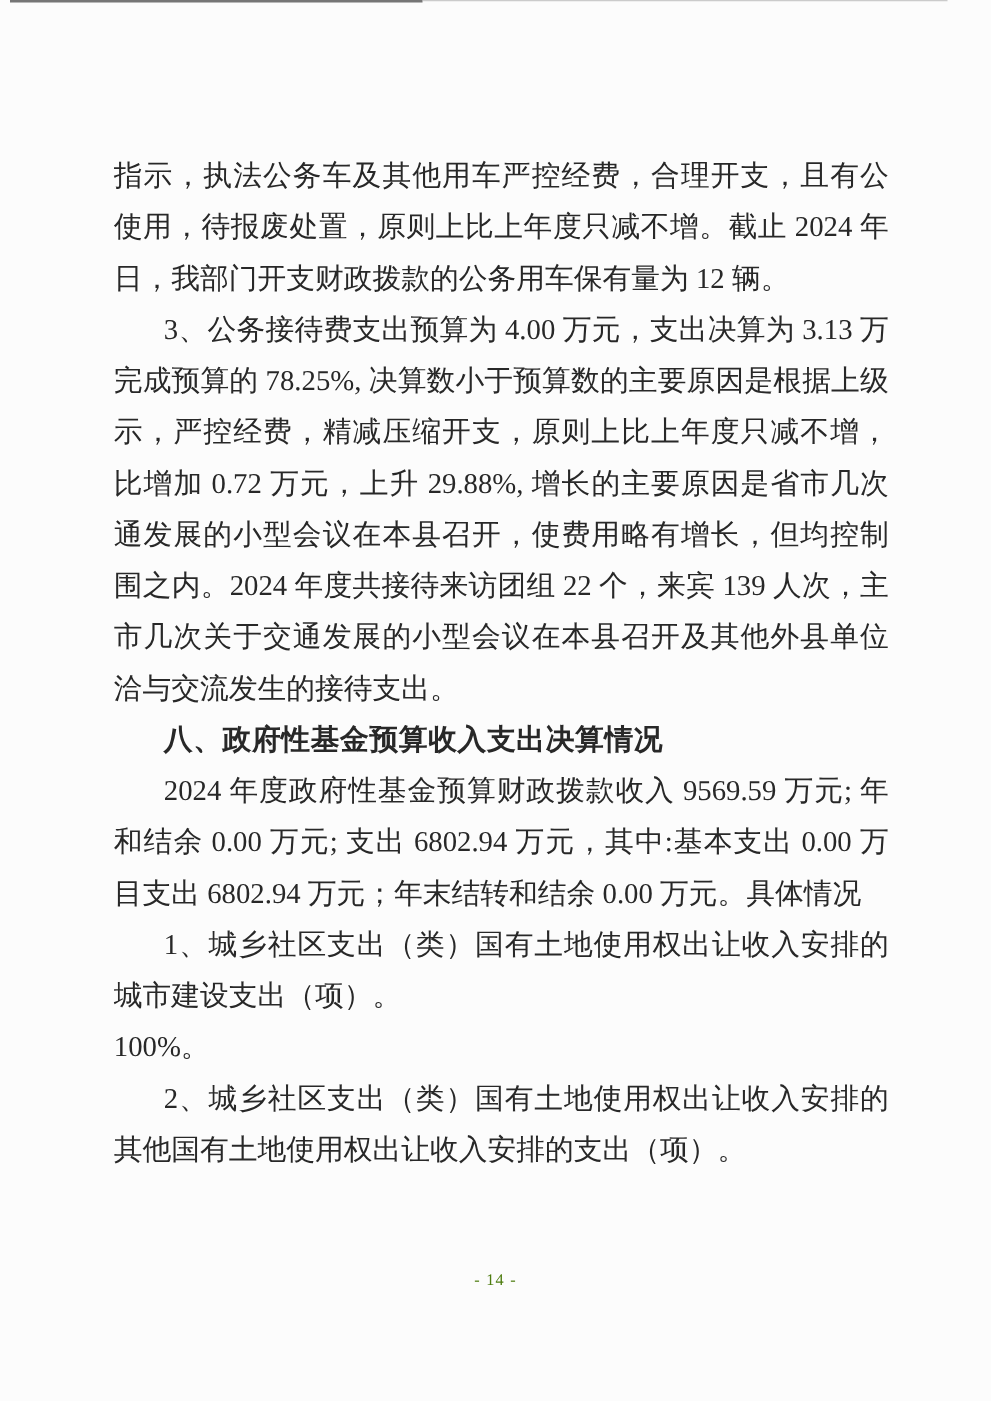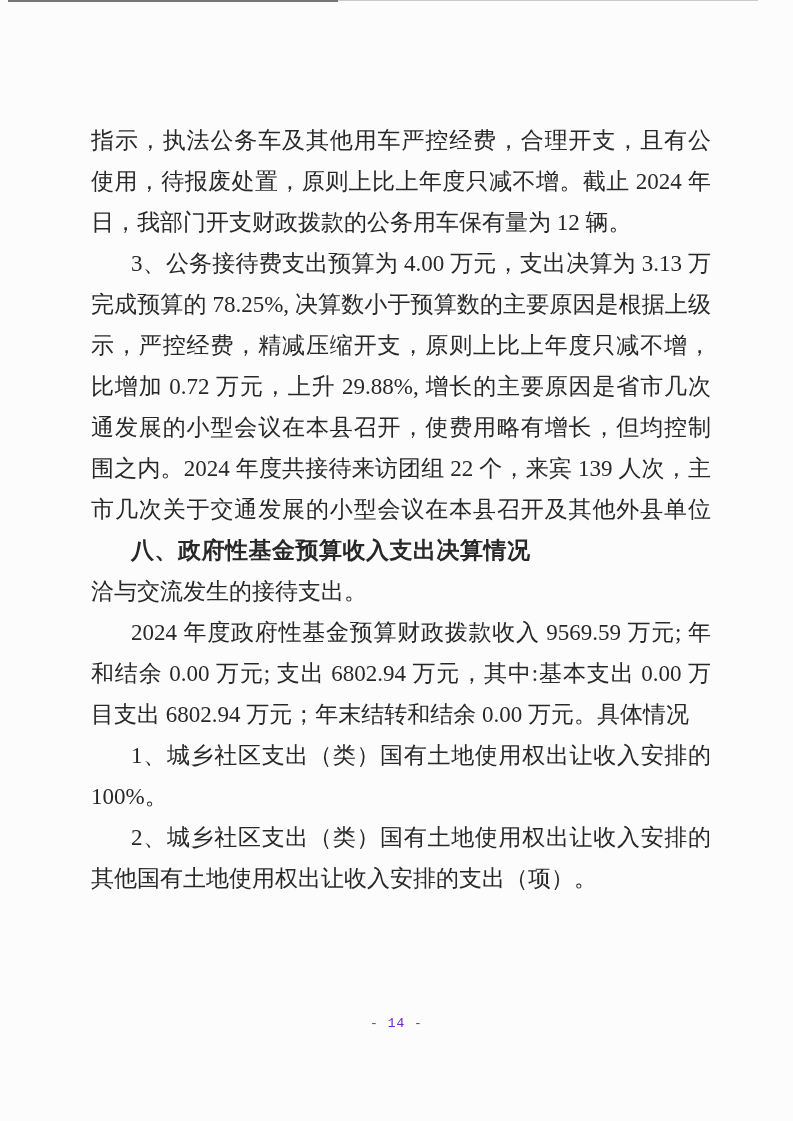--- a/index.html
+++ b/index.html
@@ -26,22 +26,22 @@
     height:41px;line-height:41px;
     font-size:23px;
     text-align:left;
     overflow:hidden;
   }
   .j{ text-align:justify; text-align-last:justify; }
   .in{ text-indent:40px; }
   .h{ font-weight:700; letter-spacing:.5px; }
   .footer{
     position:absolute;left:0;top:1016px;width:100%;
-    text-align:center;font-size:13px;color:#6d28d9;
-    font-family:Liberation Mono, monospace;
+    text-align:center;font-size:13px;color:#4d7c0f;
+    font-family:Liberation Serif, serif;
     letter-spacing:1px;
   }
 </style>
 </head>
 <body>
 
 <div class="page">
   <div class="scan-edge"></div>
   <div class="scan-edge2"></div>
 
@@ -49,25 +49,26 @@
     <div class="line j">指示，执法公务车及其他用车严控经费，合理开支，且有公务车无法</div>
     <div class="line j">使用，待报废处置，原则上比上年度只减不增。截止 2024 年 12 月 31</div>
     <div class="line">日，我部门开支财政拨款的公务用车保有量为 12 辆。</div>
     <div class="line j in">3、公务接待费支出预算为 4.00 万元，支出决算为 3.13 万元，</div>
     <div class="line j">完成预算的 78.25%, 决算数小于预算数的主要原因是根据上级精神指</div>
     <div class="line j">示，严控经费，精减压缩开支，原则上比上年度只减不增，与上年相</div>
     <div class="line j">比增加 0.72 万元，上升 29.88%, 增长的主要原因是省市几次关于交</div>
     <div class="line j">通发展的小型会议在本县召开，使费用略有增长，但均控制在预算范</div>
     <div class="line j">围之内。2024 年度共接待来访团组 22 个，来宾 139 人次，主要是省</div>
     <div class="line j">市几次关于交通发展的小型会议在本县召开及其他外县单位的工作接</div>
+    <div class="line">洽与交流发生的接待支出。</div>
     <div class="line h in">八、政府性基金预算收入支出决算情况</div>
-    <div class="line">洽与交流发生的接待支出。</div>
     <div class="line j in">2024 年度政府性基金预算财政拨款收入 9569.59 万元; 年初结转</div>
     <div class="line j">和结余 0.00 万元; 支出 6802.94 万元，其中:基本支出 0.00 万元，项</div>
     <div class="line">目支出 6802.94 万元；年末结转和结余 0.00 万元。具体情况如下：</div>
     <div class="line j in">1、城乡社区支出（类）国有土地使用权出让收入安排的支出（款）</div>
+    <div class="line">城市建设支出（项）。</div>
     <div class="line">100%。</div>
     <div class="line j in">2、城乡社区支出（类）国有土地使用权出让收入安排的支出（款）</div>
     <div class="line">其他国有土地使用权出让收入安排的支出（项）。</div>
   </div>
 
   <div class="footer">- 14 -</div>
 </div>
 
 </body></html>

